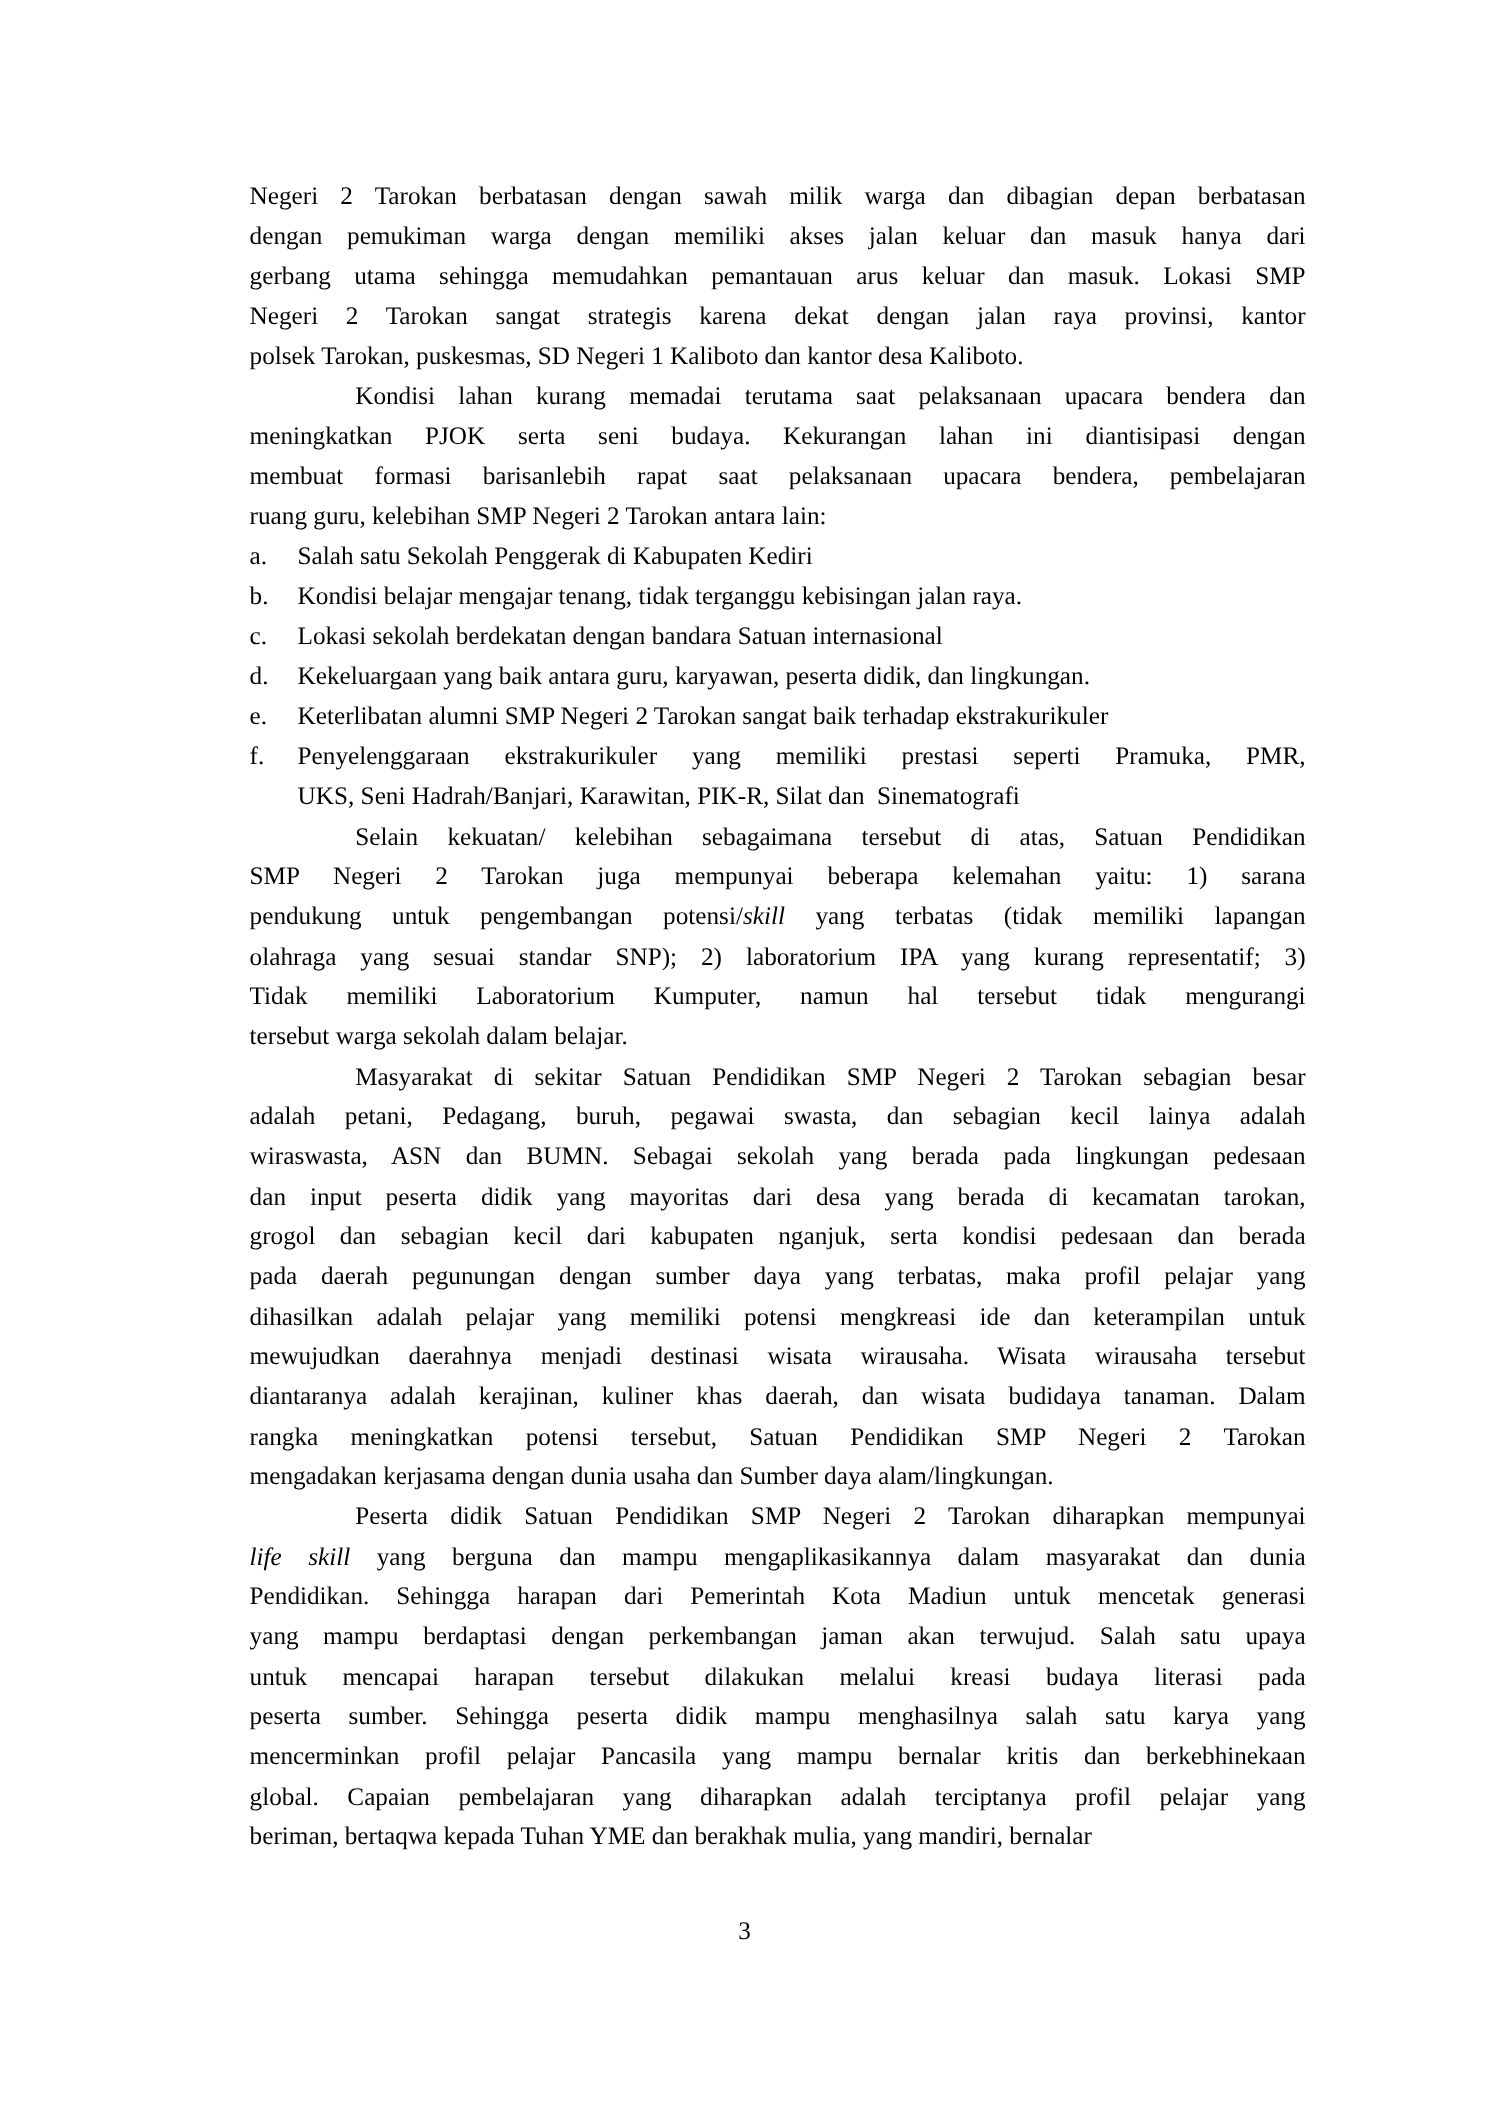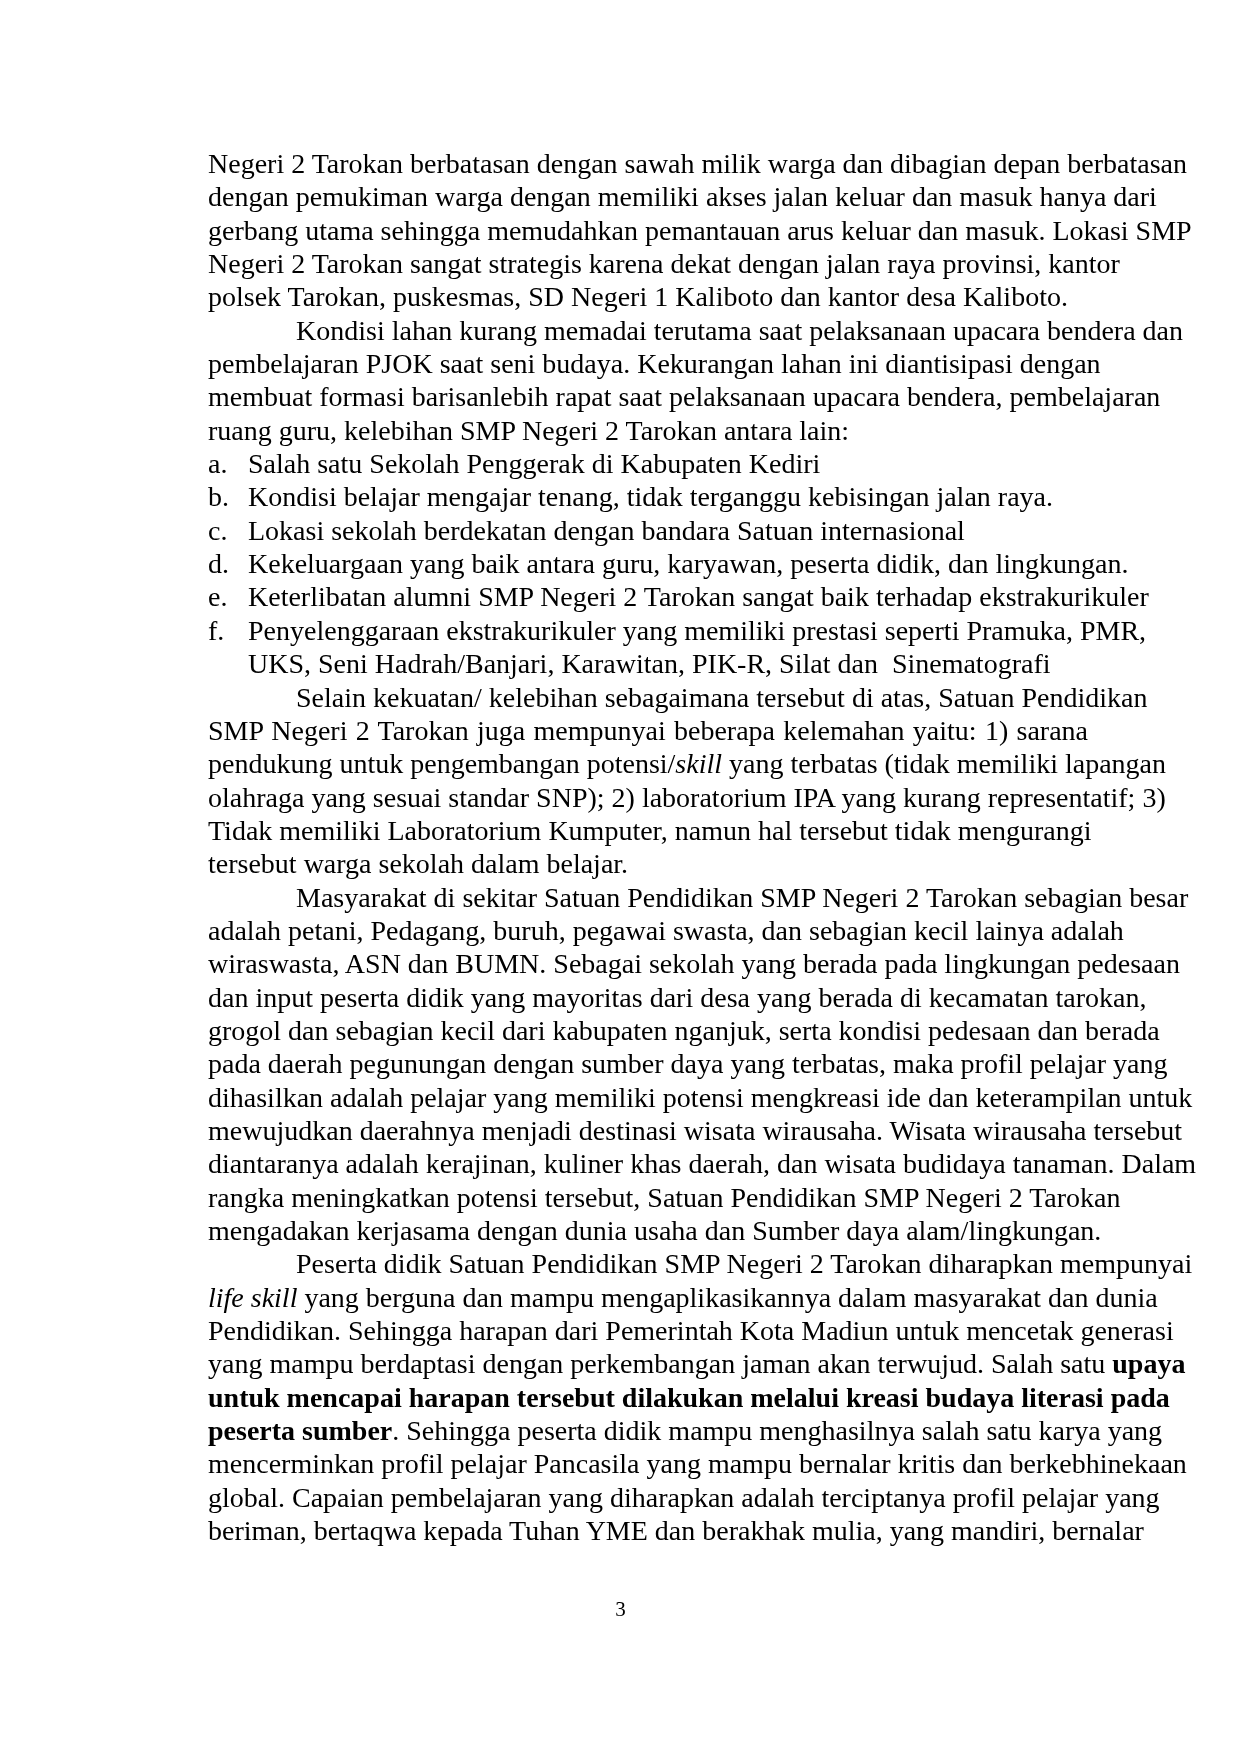--- a/index.html
+++ b/index.html
@@ -15,33 +15,33 @@
   .page {
     position: absolute;
     inset: 0;
     background: #ffffff;
   }
   .content {
     position: absolute;
     left: 208px;
     top: 147px;
     width: 880px;
-    font-size: 28px;
+    font-size: 21px;
     line-height: 33.35px;
   }
   .paragraph { margin: 0; }
   .line {
     text-align: justify;
     text-align-last: justify;
     text-justify: inter-word;
     white-space: nowrap;
   }
   .line.last { text-align-last: left; }
   .line.indent { padding-left: 88px; }
-  .run-b { font-weight: bold; }
+  .run-b { font-weight: normal; }
   .run-i { font-style: italic; }
   .list-item { display: flex; }
   .list-item .marker {
     flex: 0 0 40px;
     white-space: nowrap;
   }
   .list-item .item-body {
     flex: 1 1 auto;
     min-width: 0;
   }
@@ -62,21 +62,21 @@
   <div class="content">
       <div class="paragraph">
         <div class="line"><span>Negeri 2 Tarokan berbatasan dengan sawah milik warga dan dibagian depan berbatasan</span></div>
         <div class="line"><span>dengan pemukiman warga dengan memiliki akses jalan keluar dan masuk hanya dari</span></div>
         <div class="line"><span>gerbang utama sehingga memudahkan pemantauan arus keluar dan masuk. Lokasi SMP</span></div>
         <div class="line"><span>Negeri 2 Tarokan sangat strategis karena dekat dengan jalan raya provinsi, kantor</span></div>
         <div class="line last"><span>polsek Tarokan, puskesmas, SD Negeri 1 Kaliboto dan kantor desa Kaliboto.</span></div>
       </div>
       <div class="paragraph">
         <div class="line indent"><span>Kondisi lahan kurang memadai terutama saat pelaksanaan upacara bendera dan</span></div>
-        <div class="line"><span>pembelajaran PJOK saat seni budaya. Kekurangan lahan ini diantisipasi dengan</span></div>
+        <div class="line"><span>meningkatkan PJOK serta seni budaya. Kekurangan lahan ini diantisipasi dengan</span></div>
         <div class="line"><span>membuat formasi barisanlebih rapat saat pelaksanaan upacara bendera, pembelajaran</span></div>
         <div class="line last"><span>ruang guru, kelebihan SMP Negeri 2 Tarokan antara lain:</span></div>
       </div>
       <div class="list-item">
         <span class="marker">a.</span>
         <div class="item-body">
           <div class="line last"><span>Salah satu Sekolah Penggerak di Kabupaten Kediri</span></div>
         </div>
       </div>
       <div class="list-item">

